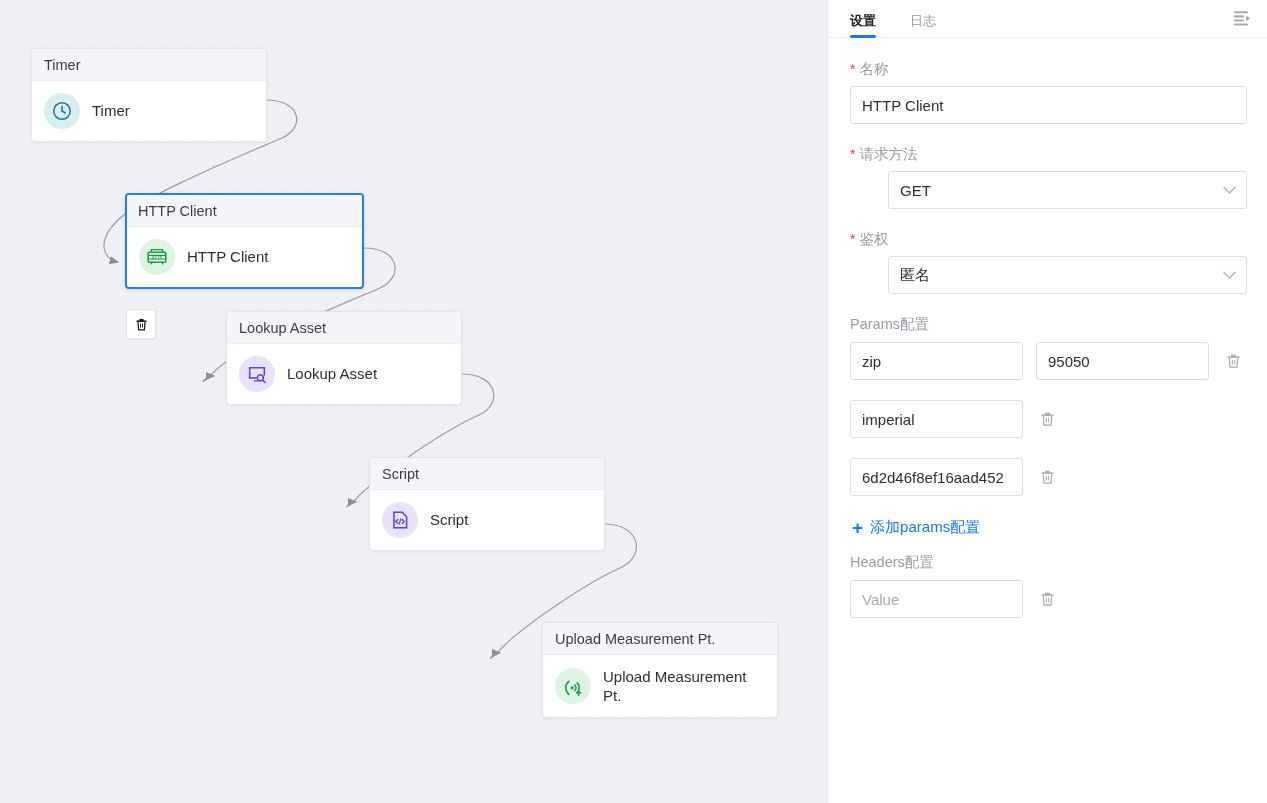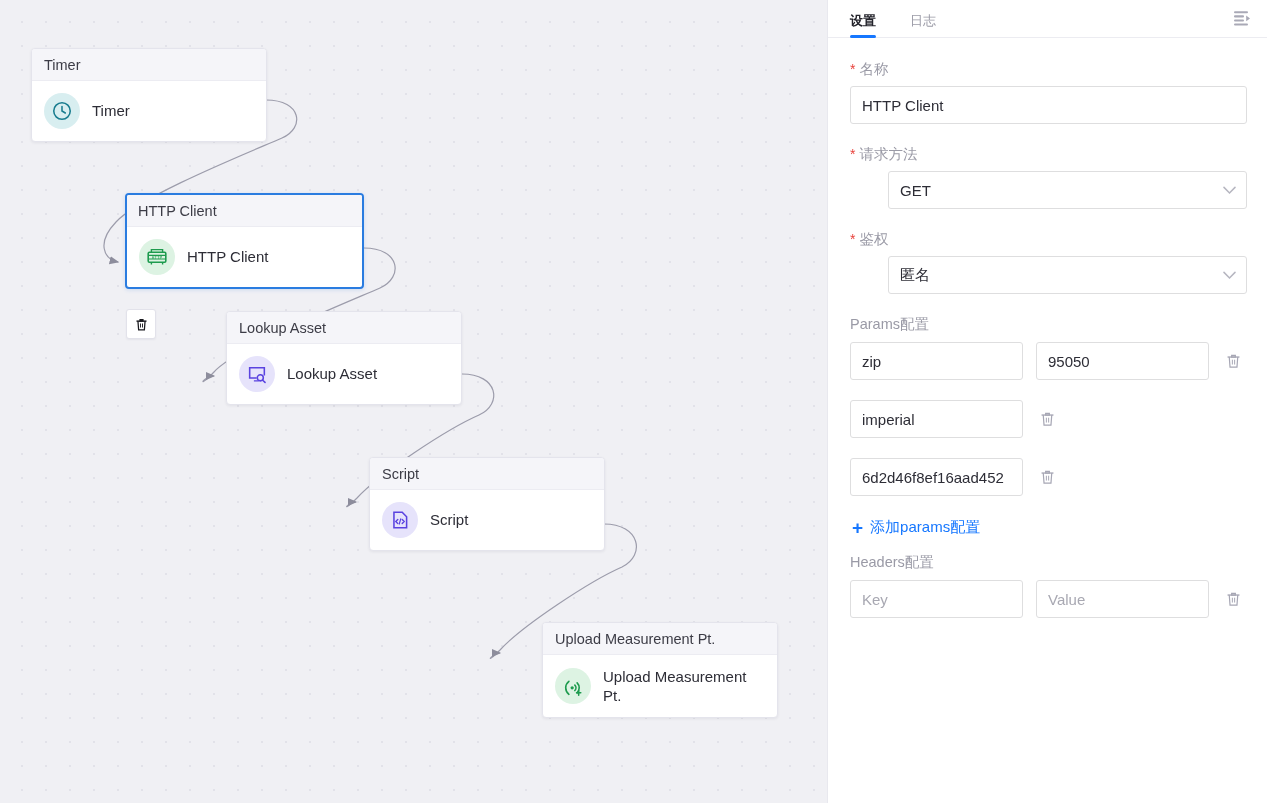--- a/index.html
+++ b/index.html
@@ -398,21 +398,20 @@
 
       <div class="addlink">
         <span class="plus">+</span>
         <span>添加params配置</span>
       </div>
 
       
       <div class="sect-label">Headers配置</div>
 
       <div class="kv-row">
-        <input class="ipt" type="text" placeholder="Key" style="">
         <input class="ipt" type="text" placeholder="Value" style="">
         <div class="trash-btn">
           <svg width="17" height="18" viewBox="0 0 24 24" fill="none" stroke="#a6a6b4" stroke-width="1.7">
             <path d="M3.6 6.4 H20.4" stroke-width="1.9"></path>
             <path d="M9.4 4 H14.6 V6.4 H9.4 z"></path>
             <path d="M6 6.4 L7.1 20.6 H16.9 L18 6.4"></path>
             <path d="M10.4 10.2 V17 M13.6 10.2 V17" stroke-width="1.4"></path>
           </svg>
         </div>
       </div>

